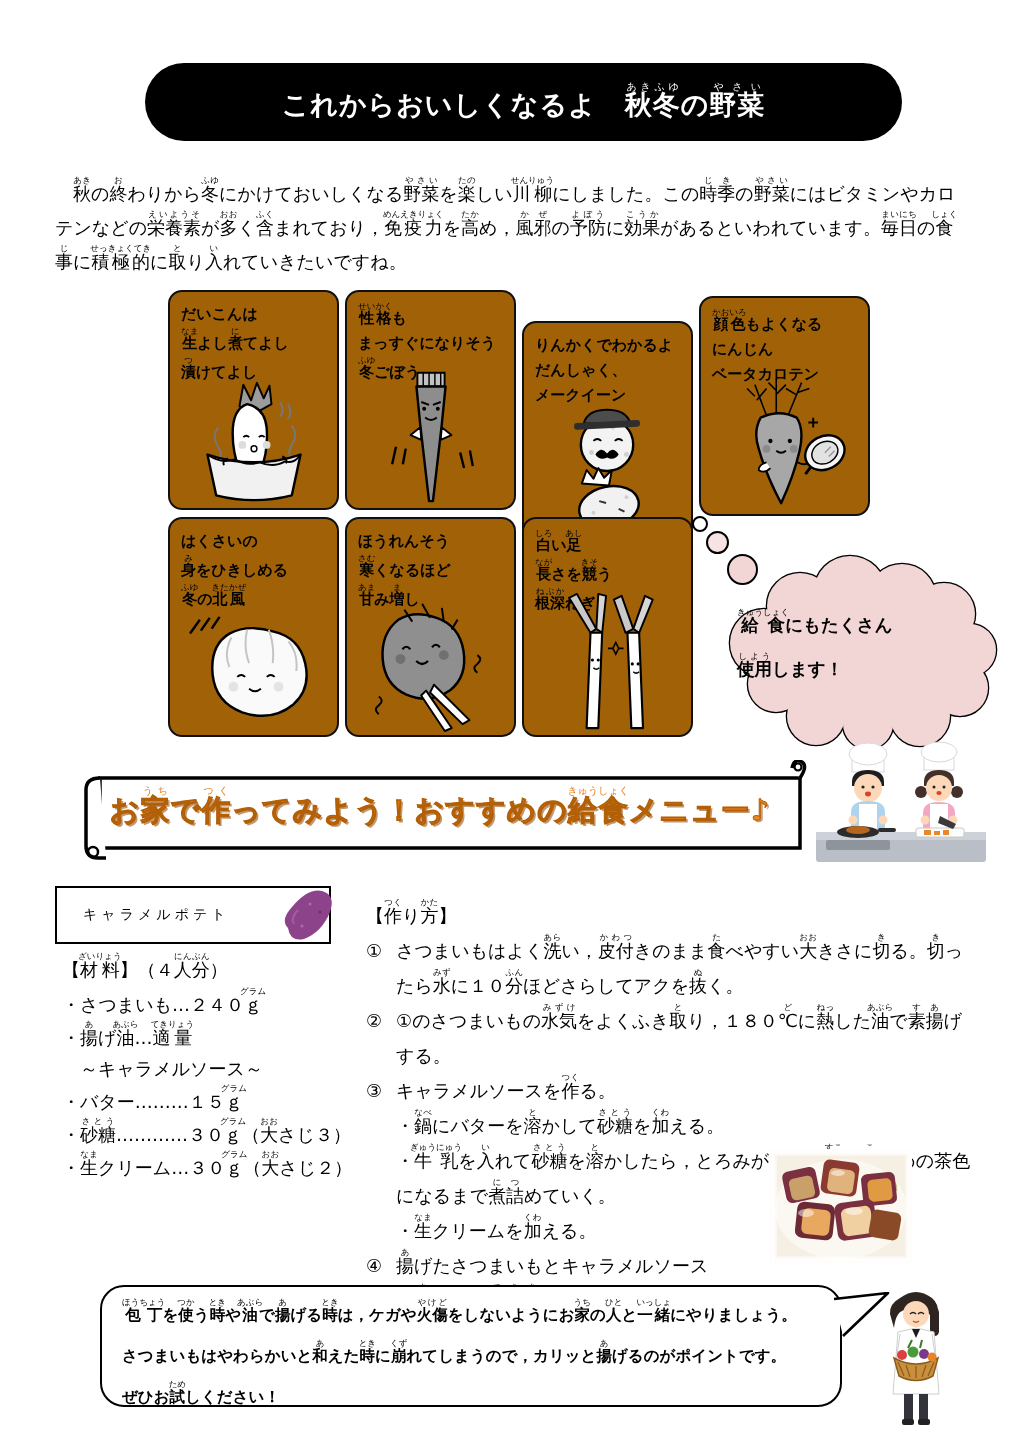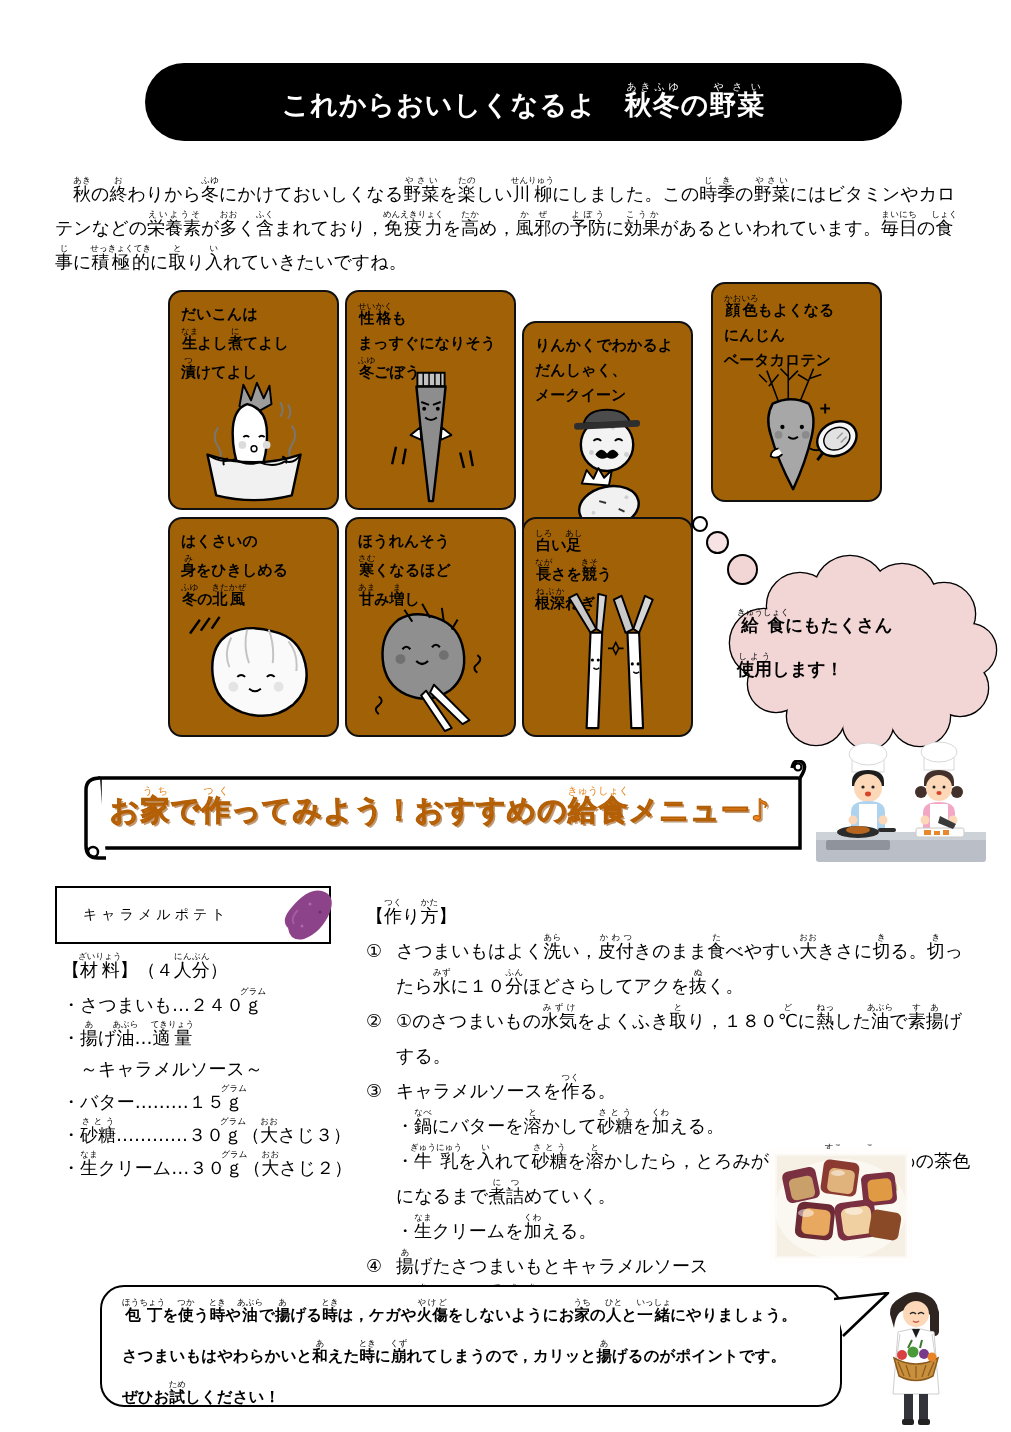--- a/index.html
+++ b/index.html
@@ -119,21 +119,21 @@
         <path d="M48,52 q6,-9 12,-1 q6,-8 12,1 q-5,7 -12,3 q-7,4 -12,-3 z" fill="#000"></path>
         <path d="M34,82 l5,-14 l7,9 l5,-11 l6,10 l8,-8 l-3,16 z" fill="#fff" stroke="#000" stroke-width="2" stroke-linejoin="round"></path>
         <ellipse cx="62" cy="106" rx="31" ry="21" fill="#f1f1f1" stroke="#000" stroke-width="2.5" transform="rotate(-12 62 106)"></ellipse>
         <path d="M52,100 l7,2 M72,108 l6,3 M60,118 l5,1" stroke="#333" stroke-width="2"></path>
         <circle cx="46" cy="112" r="2" fill="#cfcfcf"></circle>
           <circle cx="80" cy="96" r="2" fill="#cfcfcf"></circle>
       </svg>
     </div>
   </div>
 
-  <div class="card" style="left:699px;top:282px;margin-left:12px;">
+  <div class="card" style="left:699px;top:296px;">
     <div class="card-line"><ruby>顔色<rt>かおいろ</rt></ruby>もよくなる</div>
     <div class="card-line">にんじん</div>
     <div class="card-line">ベータカロテン</div>
     <div class="card-art">
       <svg width="142" height="140" viewBox="0 0 142 144">
         <g stroke="#000" stroke-width="1.6" fill="none">
           <path d="M52,46 L40,14 M40,26 l-8,-8 M42,30 l10,-12 M62,44 L62,8 M62,20 l-8,-8 M62,24 l10,-10 M74,46 L88,12 M82,24 l-10,-6 M84,22 l12,-4"></path>
         </g>
         <path d="M46,48 q-8,14 -2,32 q7,26 23,56 q13,-28 19,-54 q5,-22 -3,-34 q-18,-9 -37,0 z" fill="#a7a7a7" stroke="#000" stroke-width="2.5" stroke-linejoin="round"></path>
         <circle cx="56" cy="72" r="2.2" fill="#000"></circle>

